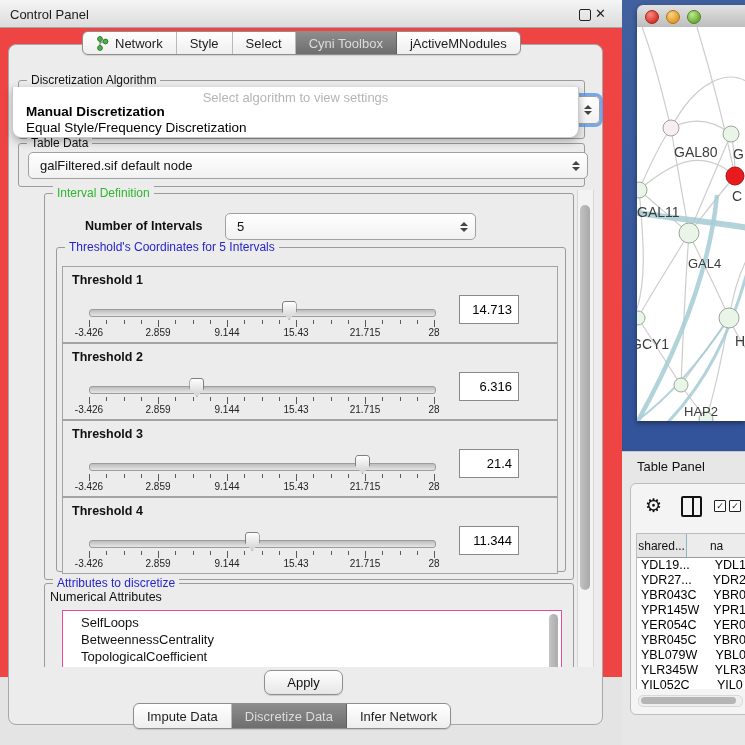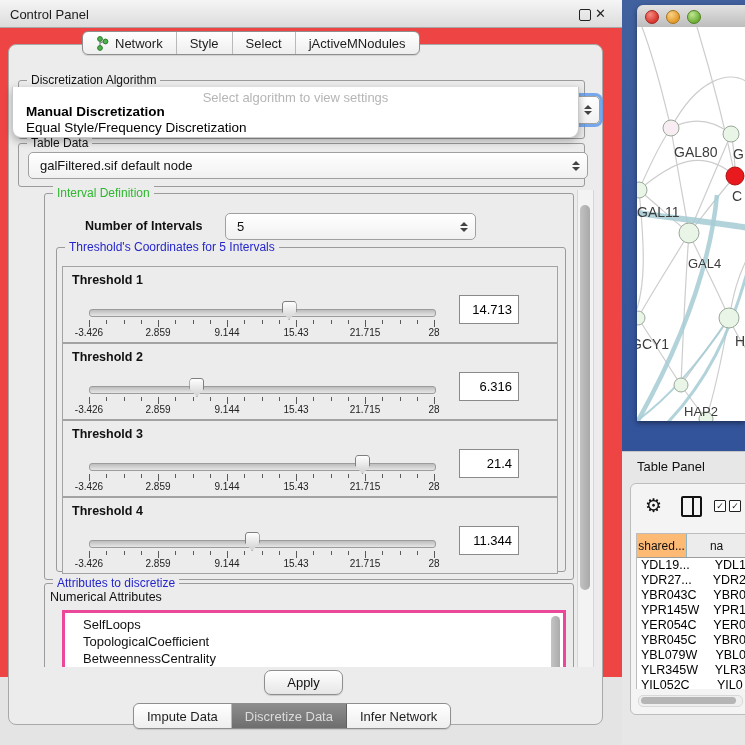--- a/index.html
+++ b/index.html
@@ -56,21 +56,21 @@
      background:linear-gradient(#bdbdbd,#e6e6e6);border:1px solid #9c9c9c;}
   .thumb{position:absolute;top:34px;width:13px;height:17px;
      background:linear-gradient(#fefefe,#d2d2d2);border:1px solid #7f7f7f;
      clip-path:polygon(10% 0,90% 0,100% 14%,100% 55%,50% 100%,0 55%,0 14%);border-radius:3px;}
   .tick{position:absolute;width:1px;background:#5a5a5a;}
   .tick.minor{top:53px;height:4px;} .tick.major{top:53px;height:7px;}
   .ticklab{position:absolute;top:60px;font-size:10px;font-weight:normal;color:#222;transform:translateX(-50%);white-space:nowrap;}
   .vfield{position:absolute;left:396px;top:28px;width:52px;height:27px;background:#fff;border:1px solid #8a8a8a;
      font-size:13px;color:#000;display:flex;align-items:center;justify-content:flex-end;padding-right:6px;}
   
-  .listbox{background:#fff;border:3px solid #ec4899;}
+  .listbox{background:#fff;border:1px solid #ec4899;}
   .listbox .row{font-size:13px;color:#111;padding:1px 0 1px 18px;white-space:nowrap;}
   .inner-scroll{position:absolute;right:3px;top:3px;width:9px;height:70px;border-radius:5px;background:linear-gradient(90deg,#c4c4c4,#ababab);}
   
   .apply-btn{left:264px;top:670px;width:77px;height:23px;border:1px solid #8f8f8f;border-radius:7px;
      background:linear-gradient(#ffffff,#e6e6e6);font-size:13px;color:#111;
      display:flex;align-items:center;justify-content:center;box-shadow:0 1px 1px rgba(0,0,0,.15);}
   
   .right-region{left:622px;top:0;width:123px;height:451px;background:linear-gradient(#40609e,#32529a);}
   .mac-window{left:637px;top:5px;width:108px;height:416px;border-radius:6px 0 0 0;
       box-shadow:0 2px 5px rgba(0,0,0,.45);}
@@ -87,21 +87,21 @@
   .tp-body{left:622px;top:481px;width:123px;height:264px;background:#e7e7e7;}
   .tp-inset{left:630px;top:483px;width:115px;height:230px;background:#f4f4f4;border:1px solid #bdbdbd;border-radius:6px 0 0 6px;}
   .gear{left:645px;top:494px;font-size:19px;color:#111;}
   .split-ico{left:681px;top:496px;width:17px;height:17px;border:2px solid #111;border-radius:2px;}
   .split-ico i{position:absolute;left:50%;top:0;width:2px;height:100%;background:#111;}
   .cb-ico{width:10px;height:10px;border:1.5px solid #222;border-radius:1px;font-size:9px;line-height:10px;text-align:center;color:#222;background:#fff;}
   .cb1{left:714px;top:500px;} .cb2{left:729px;top:500px;}
   .tbl{left:636px;top:533px;width:109px;height:155px;background:#fff;border:1px solid #bdbdbd;border-bottom:none;overflow:hidden;}
   .tbl .hdr{display:flex;height:23px;border-bottom:1px solid #9c9c9c;}
   .tbl .hcell{font-size:12px;color:#111;display:flex;align-items:center;justify-content:center;}
-  .tbl .hcell.c1{width:71px;background:#fdba74;border-right:1px solid #8fb4c4;}
+  .tbl .hcell.c1{width:71px;background:#e5e5e5;border-right:1px solid #8fb4c4;}
   .tbl .hcell.c2{width:85px;background:#ececec;}
   .tbl .trow{display:flex;height:15px;}
   .tbl .tcell{font-size:12.5px;color:#000;white-space:nowrap;}
   .tbl .tcell.c1{width:72px;padding-left:4px;}
   .tbl .tcell.c2{padding-left:4px;}
   .hscroll{left:638px;top:695px;width:103px;height:10px;background:#efefef;border-radius:5px;border:1px solid #d8d8d8;}
   .hthumb{position:absolute;left:2px;top:1px;width:95px;height:7px;border-radius:4px;background:#b5b5b5;}
   svg{display:block;}
 </style>
 </head>
@@ -126,20 +126,23 @@
             <circle cx="9.5" cy="5.5" r="2.4" fill="#4db24d" stroke="#2c7a2c"></circle>
           </svg>
         </span>
         <span>Network</span>
       </div>
       <div class="seg">
         <span>Style</span>
       </div>
       <div class="seg">
         <span>Select</span>
+      </div>
+      <div class="seg sel">
+        <span>Cyni Toolbox</span>
       </div>
       <div class="seg">
         <span>jActiveMNodules</span>
       </div>
     </div>
 
   <div class="abs group" style="left:18px;top:80px;width:565px;height:57px;">
     <span class="gtitle black">Discretization Algorithm</span>
   </div>
   <div class="abs combo focus-ring" style="left:28px;top:96px;width:559px;height:26px;z-index:5;">
@@ -323,22 +326,22 @@
         </div>
       </div>
 
     <div class="abs group" style="left:36px;top:397px;width:528px;height:120px;">
       <span class="gtitle blue">Attributes to discretize</span>
     </div>
     <div class="abs" style="left:42px;top:404px;font-size:12.5px;font-weight:normal;color:#111;">Numerical Attributes</div>
     <div class="abs listbox" style="left:54px;top:424px;width:498px;height:80px;">
       <div style="padding-top:3px;">
           <div class="row">SelfLoops</div>
+          <div class="row">BetweennessCentrality</div>
           <div class="row">TopologicalCoefficient</div>
-          <div class="row">BetweennessCentrality</div>
         </div>
       <div class="inner-scroll"></div>
     </div>
   </div>
 
   <div class="abs vscroll">
     <div class="vthumb" style="top:15px;height:385px;"></div>
   </div>
 
   <div class="abs apply-btn">Apply</div>

